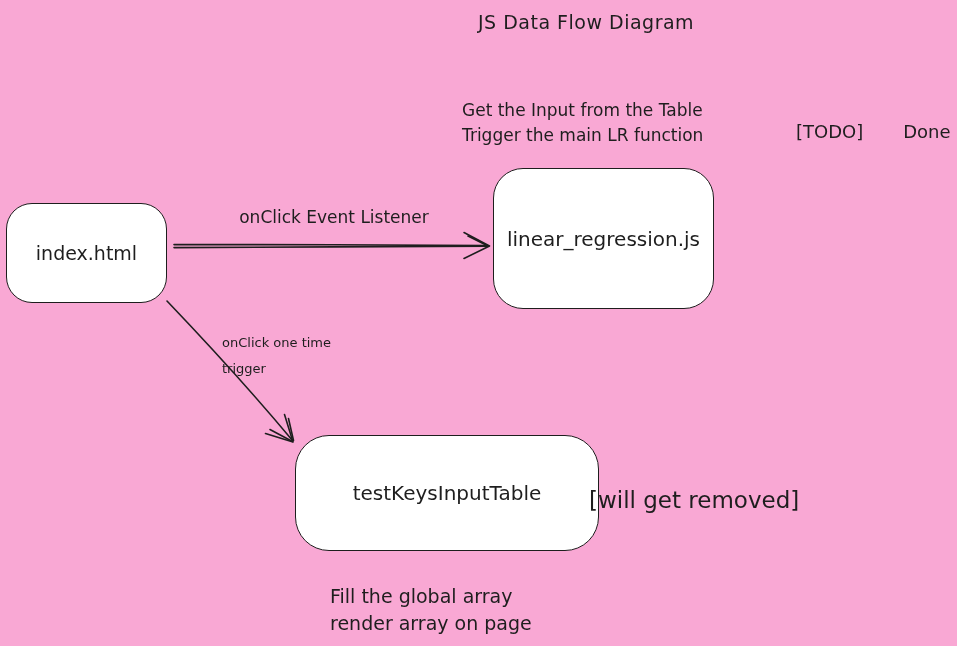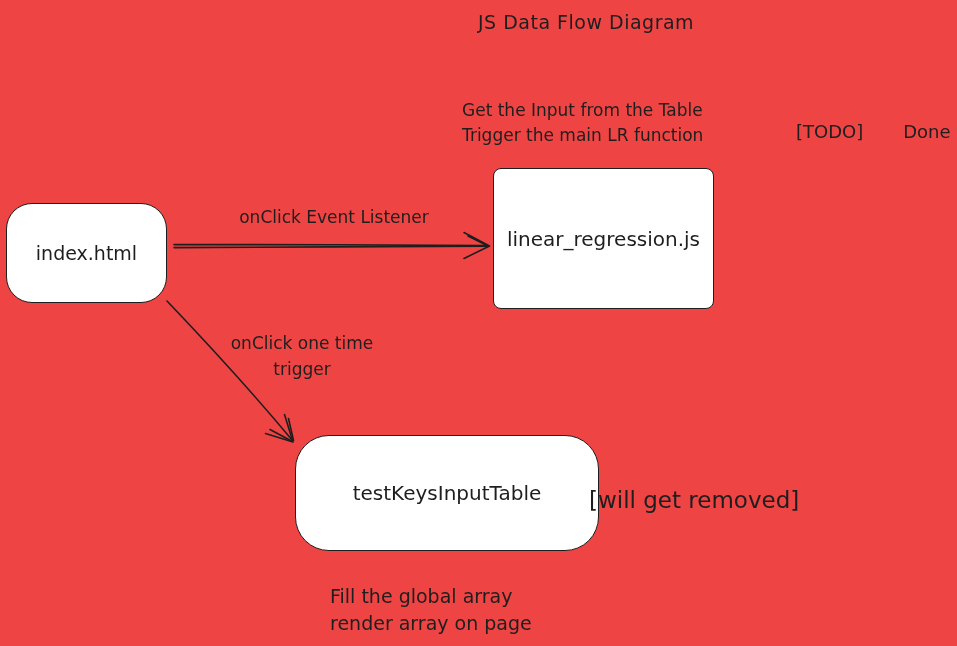--- a/index.html
+++ b/index.html
@@ -4,21 +4,21 @@
 <style>
   html, body {
     margin: 0;
     padding: 0;
     background: #ffffff;
   }
   #canvas {
     position: relative;
     width: 957px;
     height: 646px;
-    background: #ef4444;
+    background: #f9a8d4;
     font-family: "DejaVu Sans", "Liberation Sans", sans-serif;
     color: #1e1e1e;
     overflow: hidden;
   }
   .abs { position: absolute; }
   .hand {
     font-family: "DejaVu Sans", "Liberation Sans", sans-serif;
     color: #1e1e1e;
     white-space: nowrap;
   }
@@ -48,40 +48,39 @@
   }
   #node-index {
     left: 6px; top: 203px;
     width: 161px; height: 100px;
     border-radius: 26px;
     font-size: 19px;
   }
   #node-lr {
     left: 493px; top: 168px;
     width: 221px; height: 141px;
-    border-radius: 8px;
+    border-radius: 30px;
     font-size: 20px;
   }
   #node-table {
     left: 295px; top: 435px;
     width: 304px; height: 116px;
     border-radius: 34px;
     font-size: 20px;
   }
   #edge1-label {
     left: 223px; top: 207px;
     width: 222px;
     text-align: center;
     font-size: 17px;
   }
   #edge2-label {
     left: 222px; top: 330px;
     width: 160px;
-    text-align: center;
-    font-size: 17px;
+    font-size: 13px;
     line-height: 26px;
     white-space: normal;
   }
   #removed-note {
     left: 589px; top: 487px;
     font-size: 23px;
   }
   #fill-note {
     left: 330px; top: 583px;
     font-size: 19px;

